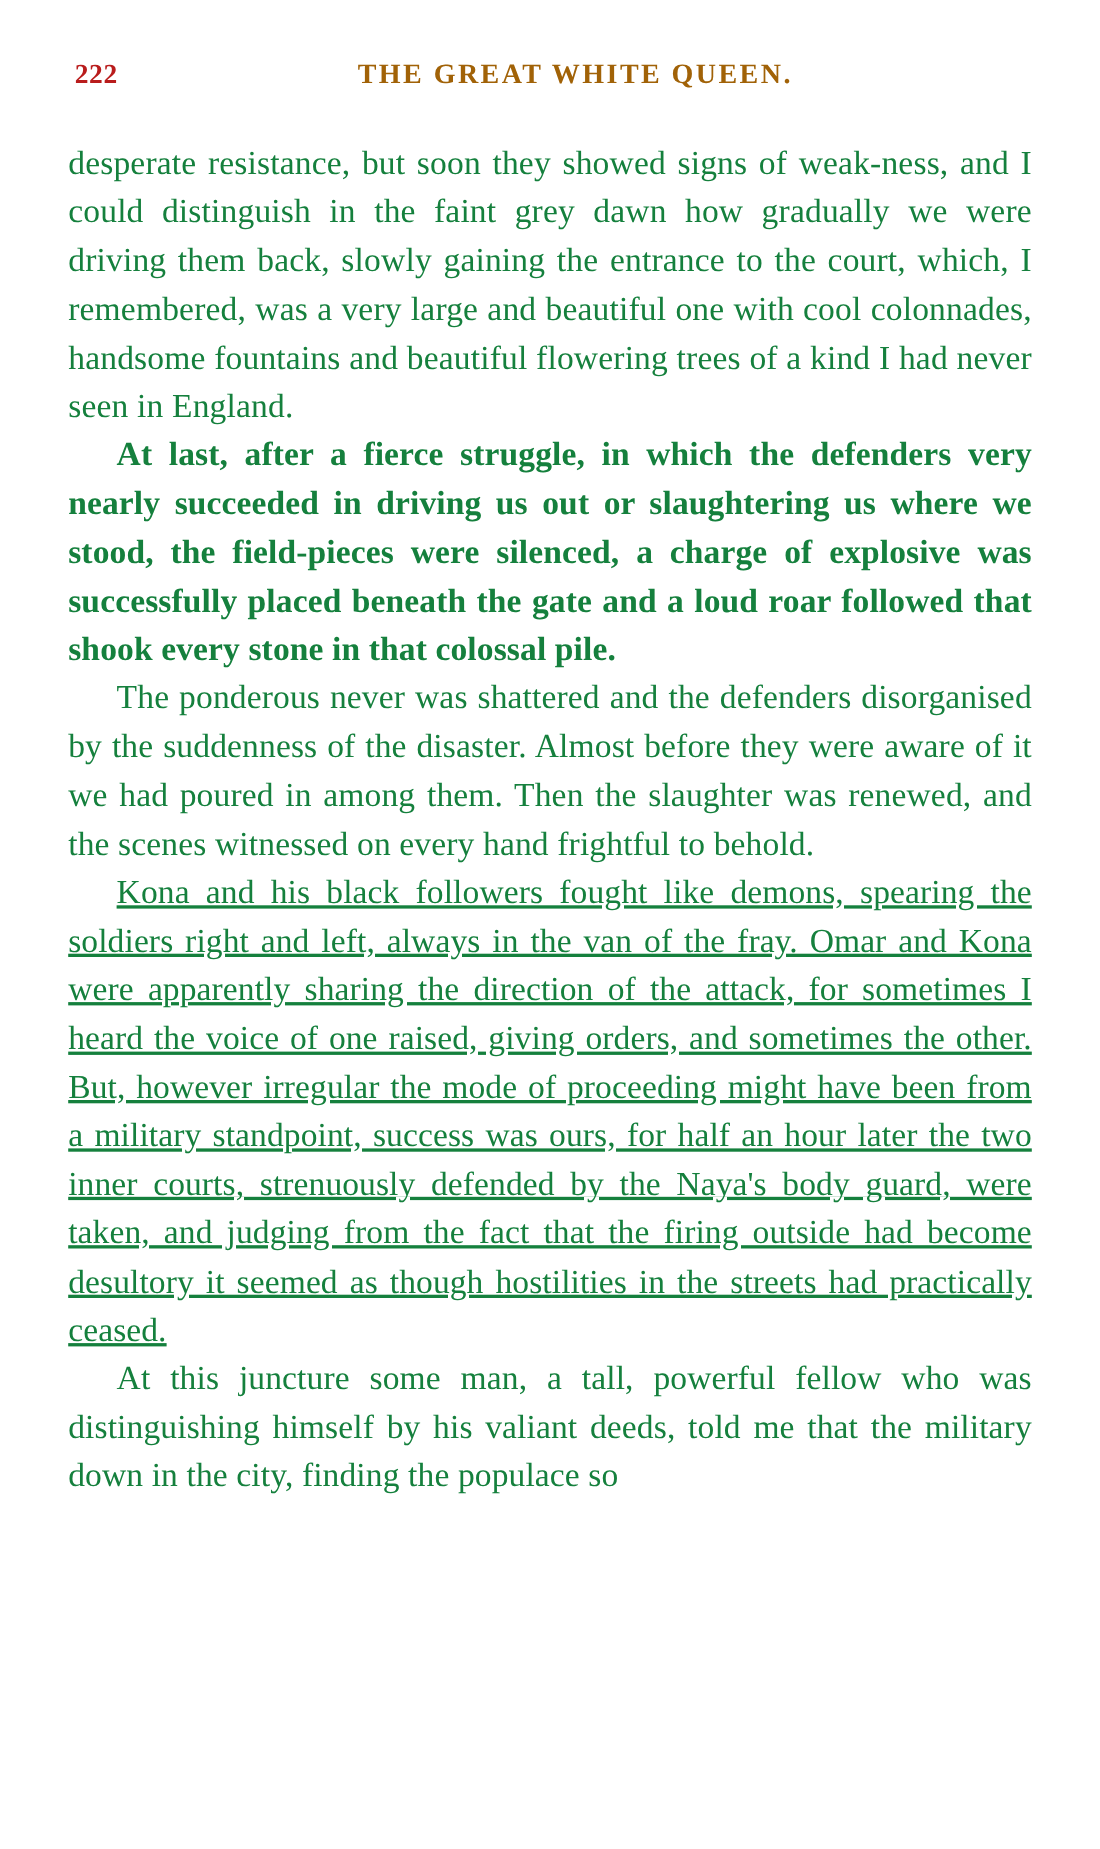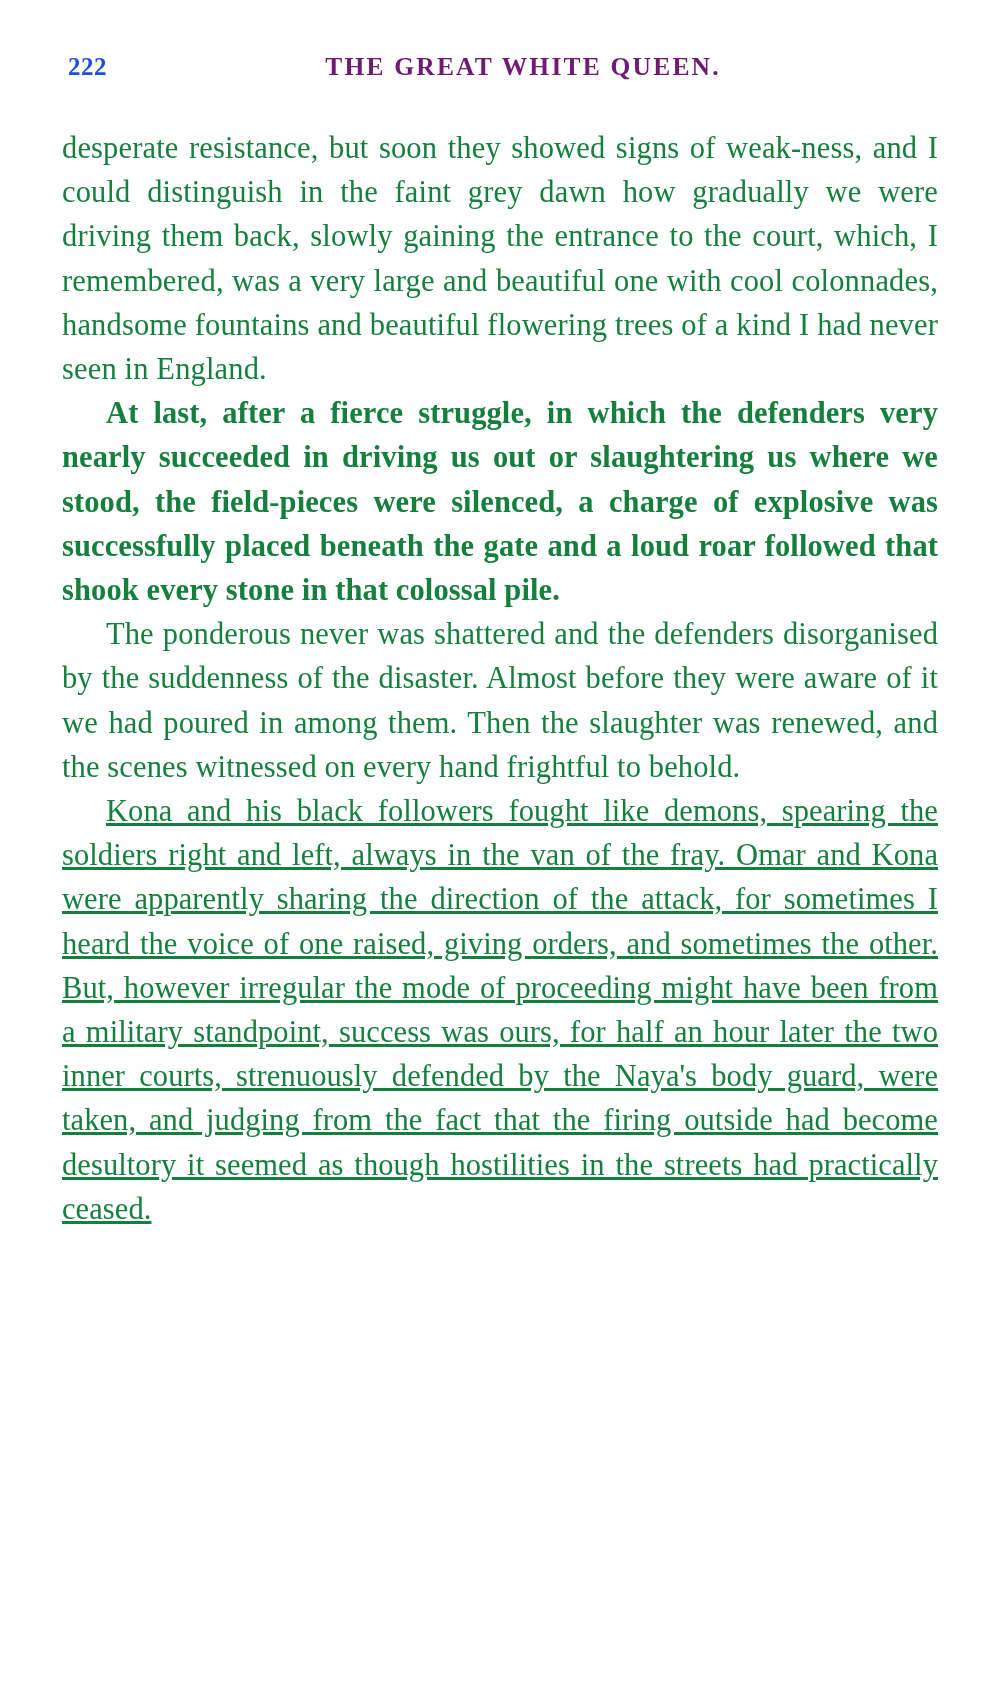--- a/index.html
+++ b/index.html
@@ -26,33 +26,33 @@
     display: flex;
     align-items: baseline;
     height: 56px;
     margin-bottom: 18px;
   }
   .folio {
     font-family: "Liberation Serif", serif;
     font-weight: bold;
     font-size: 25px;
     letter-spacing: 0.5px;
-    color: #1d4ed8;
+    color: #b91c1c;
     width: 150px;
     flex: 0 0 150px;
     padding-left: 6px;
   }
   .running-head {
     flex: 1 1 auto;
     text-align: center;
     font-family: "Liberation Serif", serif;
     font-weight: bold;
     font-size: 25.5px;
     letter-spacing: 2.2px;
-    color: #701a75;
+    color: #a16207;
     padding-right: 110px;
   }
   .body-text {
     font-size: 30.5px;
     line-height: 44.2px;
     text-align: justify;
     text-justify: inter-word;
     color: #15803d;
     -webkit-font-smoothing: none;
   }
@@ -78,15 +78,16 @@
   <div class="header">
     <div class="folio">222</div>
     <div class="running-head">THE GREAT WHITE QUEEN.</div>
   </div>
 
   <div class="body-text">
     <p>desperate resistance, but soon they showed signs of weak-ness, and I could distinguish in the faint grey dawn how gradually we were driving them back, slowly gaining the entrance to the court, which, I remembered, was a very large and beautiful one with cool colonnades, handsome fountains and beautiful flowering trees of a kind I had never seen in England.</p>
     <p class="indent">At last, after a fierce struggle, in which the defenders very nearly succeeded in driving us out or slaughtering us where we stood, the field-pieces were silenced, a charge of explosive was successfully placed beneath the gate and a loud roar followed that shook every stone in that colossal pile.</p>
     <p class="indent">The ponderous never was shattered and the defenders disorganised by the suddenness of the disaster.   Almost before they were aware of it we had poured in among them.   Then the slaughter was renewed, and the scenes witnessed on every hand frightful to behold.</p>
     <p class="indent">Kona and his black followers fought like demons, spearing the soldiers right and left, always in the van of the fray.   Omar and Kona were apparently sharing the direction of the attack, for sometimes I heard the voice of one raised, giving orders, and sometimes the other. But, however irregular the mode of proceeding might have been from a military standpoint, success was ours, for half an hour later the two inner courts, strenuously defended by the Naya's body guard, were taken, and judging from the fact that the firing outside had become desultory it seemed as though hostilities in the streets had practically ceased.</p>
+    <p class="indent">At this juncture some man, a tall, powerful fellow who was distinguishing himself by his valiant deeds, told me that the military down in the city, finding the populace so</p>
   </div>
 
 </div>
 
 </body></html>

